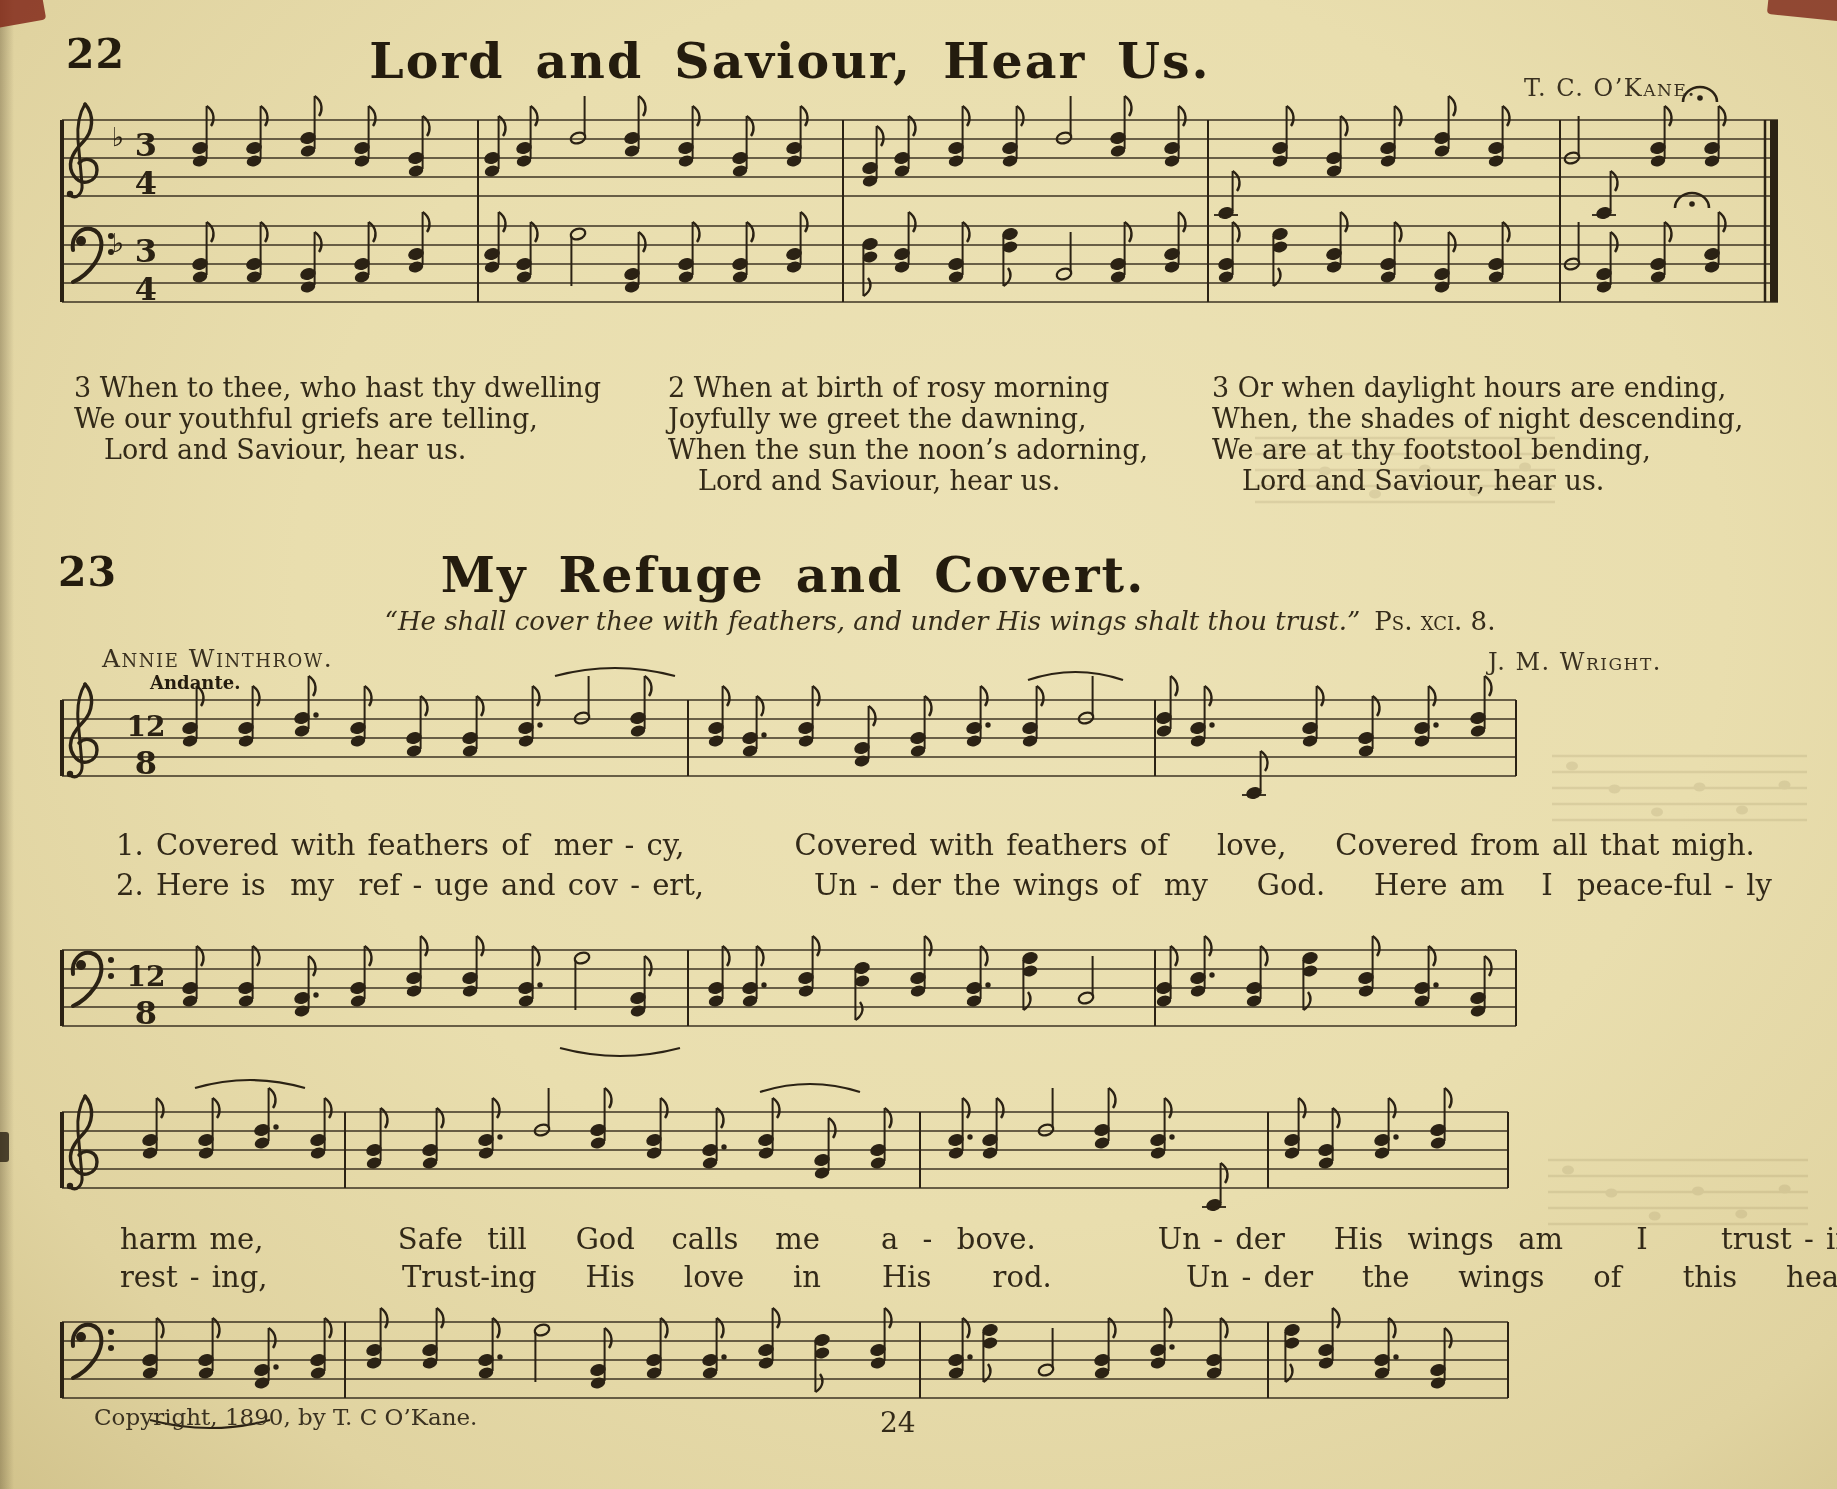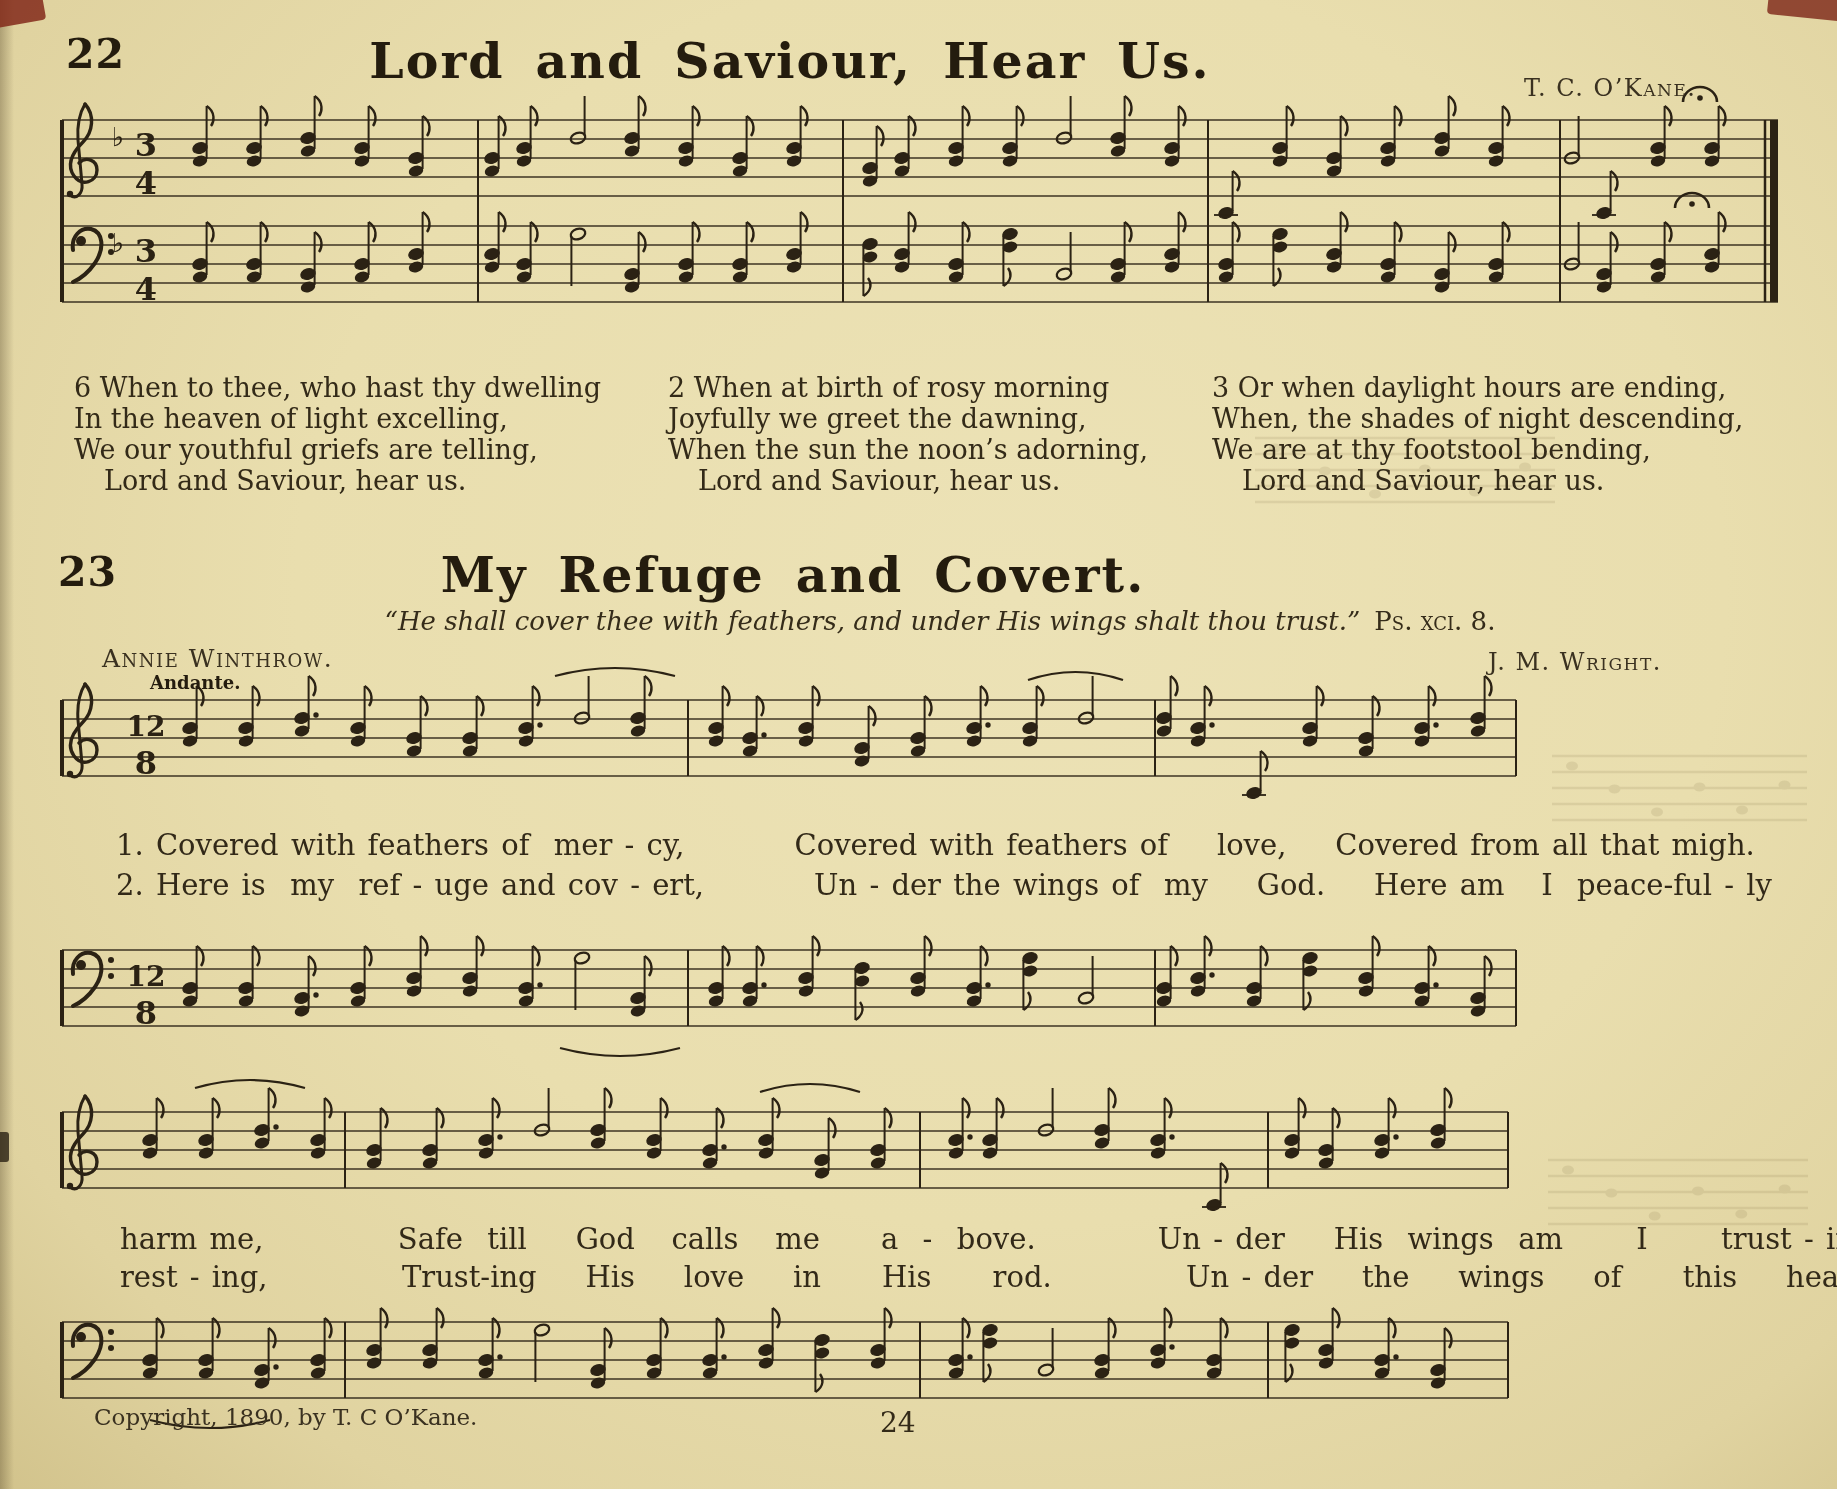--- a/index.html
+++ b/index.html
@@ -791,22 +791,21 @@
   <div class="edge-shade"></div>
   <div class="corner" style="left:-8px;top:-6px;width:52px;height:30px;background:#82291a;transform:rotate(-10deg);border-radius:4px;opacity:.85;"></div>
   <div class="corner" style="left:1768px;top:-8px;width:80px;height:26px;background:#7c2416;transform:rotate(6deg);border-radius:4px;opacity:.8;"></div>
   <div class="corner" style="left:-3px;top:1132px;width:12px;height:30px;background:#2a2214;border-radius:3px;opacity:.8;"></div>
 
   <div class="abs hymn-number" style="left:66px;top:30px">22</div>
   <div class="abs hymn-title" style="left:790px;top:32px">Lord and Saviour, Hear Us.</div>
   <div class="abs composer smallcaps" style="left:1524px;top:74px">T. C. O’Kane.</div>
 
   <div class="verse" style="left:74px">
-    <div class="vline">6 When to thee, who hast thy dwelling</div>
-    <div class="vline">In the heaven of light excelling,</div>
+    <div class="vline">3 When to thee, who hast thy dwelling</div>
     <div class="vline">We our youthful griefs are telling,</div>
     <div class="vline indent">Lord and Saviour, hear us.</div>
   </div>
   <div class="verse" style="left:668px">
     <div class="vline">2 When at birth of rosy morning</div>
     <div class="vline">Joyfully we greet the dawning,</div>
     <div class="vline">When the sun the noon’s adorning,</div>
     <div class="vline indent">Lord and Saviour, hear us.</div>
   </div>
   <div class="verse" style="left:1212px">

